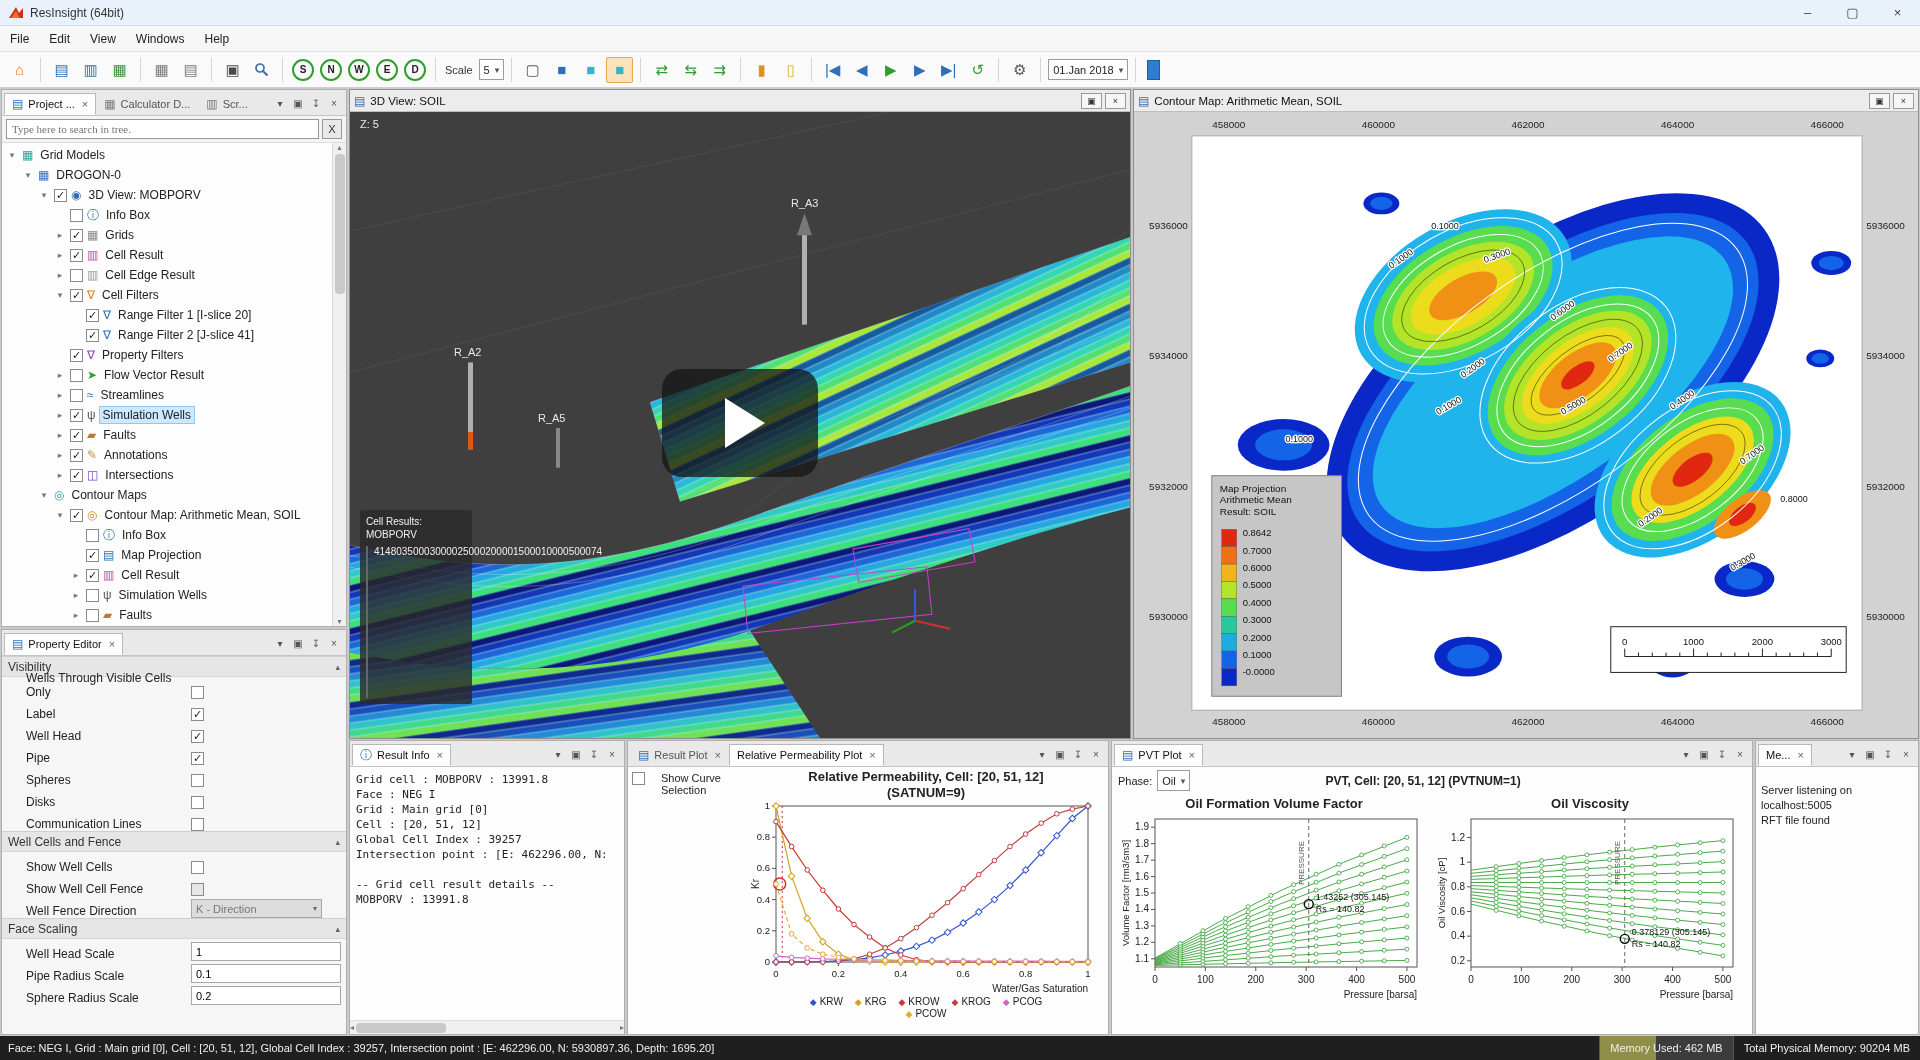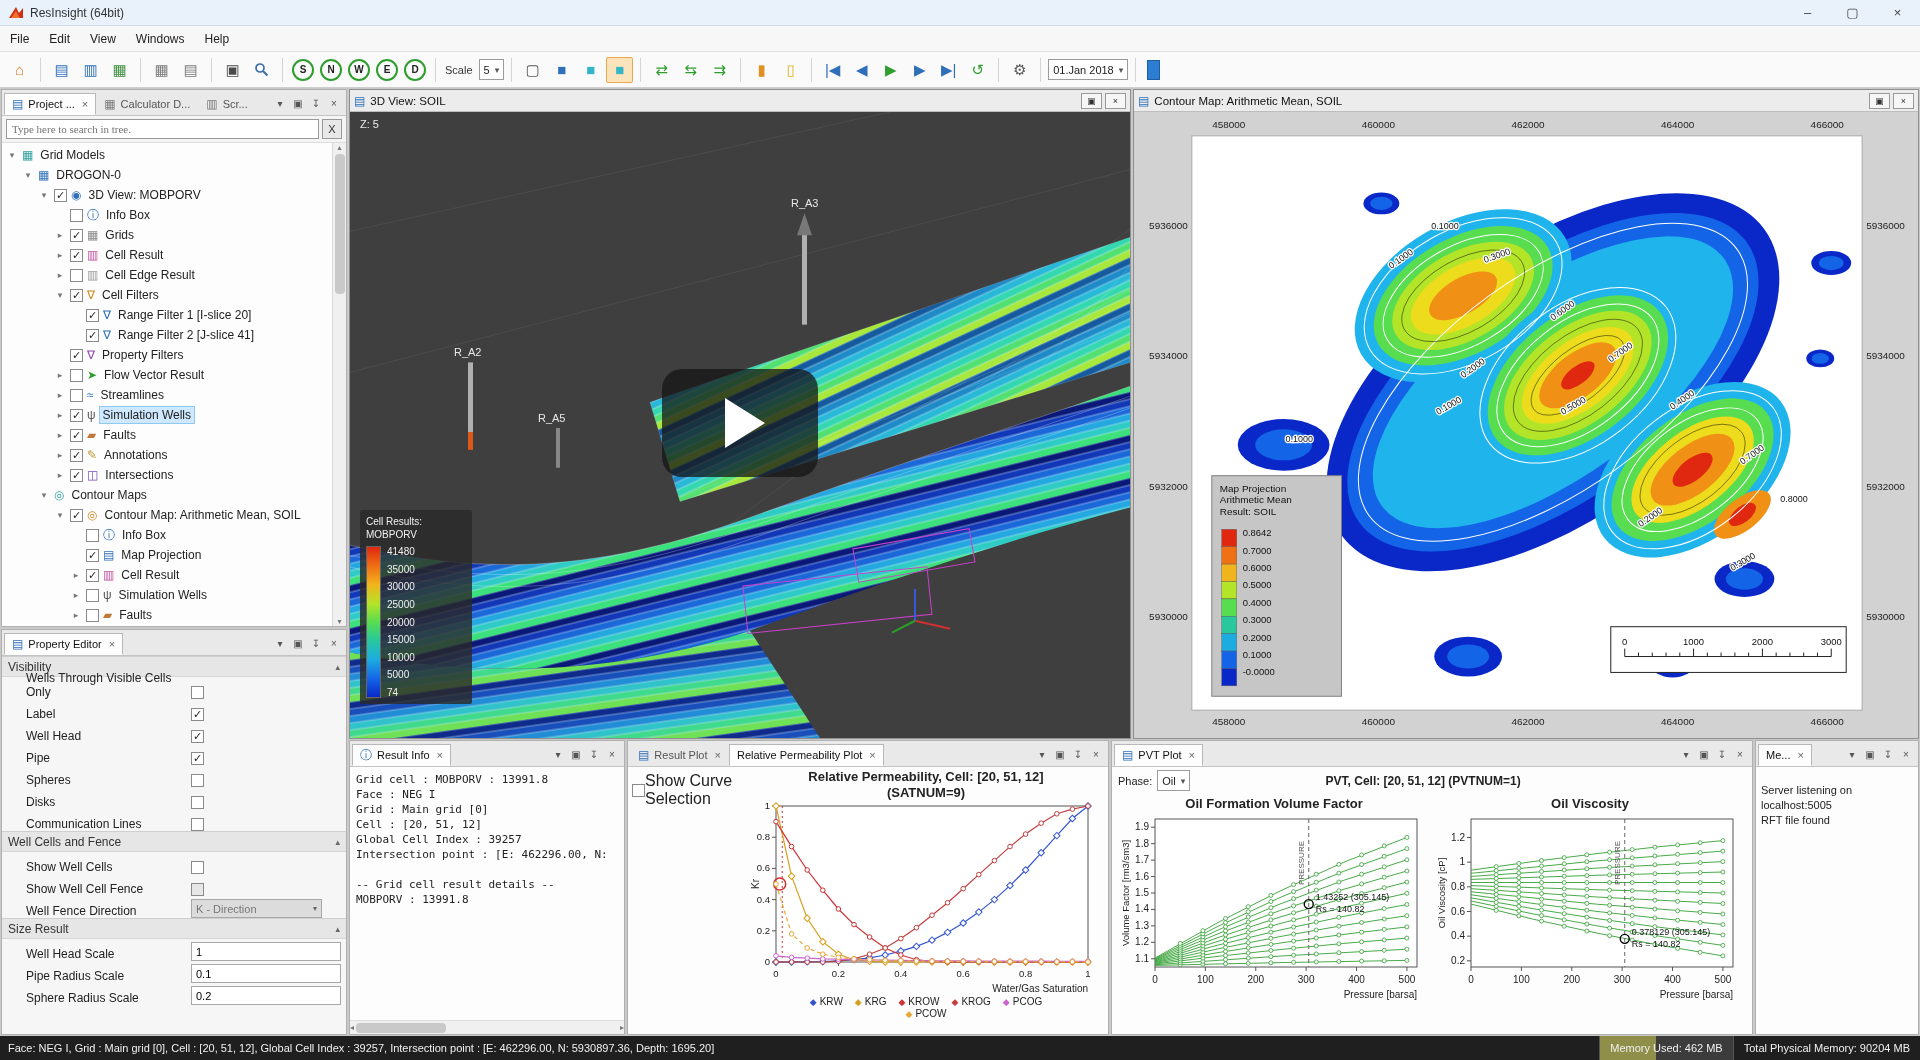--- a/index.html
+++ b/index.html
@@ -92,30 +92,30 @@
   #body3d { background:#3f3f3f; }
   #bodycontour { background:#d2d2d2; }
   .mdi-body svg { display:block; width:100%; height:100%; }
 
   
   .z-label { position:absolute; top:6px; left:10px; color:#e8e8e8; font-size:11px; }
   .lg3d { position:absolute; left:10px; bottom:34px; width:112px; background:rgba(42,42,42,0.82); color:#f0f0f0; font-size:10px; padding:6px; border-radius:2px; }
   .lg3d-title { line-height:1.25; margin-bottom:5px; }
   .lg3d-row { display:flex; gap:6px; }
   .lg3d-bar { width:15px; height:152px; background:linear-gradient(to bottom,#e02810,#f07014 13%,#f0b41c 25%,#b4e428 38%,#58dc50 50%,#28c89c 62%,#1cace0 75%,#1464e8 88%,#0a28c8); border:1px solid #666; }
-  .lg3d-vals { display:flex; flex-direction:column; justify-content:space-between; height:152px; }
+  .lg3d-vals { display:flex; justify-content:space-between; height:152px; }
   .play-btn { position:absolute; left:calc(50% - 78px); top:calc(50% - 56px); width:156px; height:108px; background:rgba(22,22,22,0.75); border-radius:20px; display:flex; align-items:center; justify-content:center; }
   .play-tri { width:0; height:0; border-left:40px solid #fff; border-top:25px solid transparent; border-bottom:25px solid transparent; margin-left:10px; }
 
   
   .ri-pre { flex:1; font-family:"DejaVu Sans Mono", monospace; font-size:11px; line-height:15px; padding:5px 6px; color:#222; white-space:pre; overflow:hidden; background:#fdfdfd; }
   .relperm-content { flex:1; display:flex; min-height:0; background:#fdf dfd; }
   .relperm-content { background:#fdfdfd; }
   .rp-left { width:116px; padding:5px 4px; flex:none; }
-  .rp-check { display:flex; align-items:center; gap:0; font-size:16px; }
+  .rp-check { display:flex; align-items:flex-start; gap:16px; font-size:11px; }
   .rp-plotcol { flex:1; display:flex; flex-direction:column; align-items:center; min-width:0; }
   .rp-title { font-size:13px; font-weight:bold; text-align:center; max-width:260px; line-height:1.2; margin-top:2px; }
   .rp-legend { font-size:10px; display:flex; flex-direction:column; align-items:center; gap:1px; }
   .rp-legend-row { display:flex; gap:12px; }
   .rp-leg-item { display:flex; align-items:center; gap:3px; }
   .lg-glyph { font-size:9px; }
   .pvt-content { flex:1; display:flex; flex-direction:column; background:#fdfdfd; min-height:0; }
   .pvt-phase-row { display:flex; align-items:center; gap:5px; padding:3px 6px; font-size:11px; }
   .pvt-main-title { text-align:center; font-size:12px; font-weight:bold; }
   .pvt-plots { flex:1; display:flex; justify-content:space-around; padding:0 4px; }
@@ -457,21 +457,21 @@
               <span class="cb disabled"></span>
             </div>
             <div class="prop-row">
               <span class="prop-label">Well Fence Direction</span>
               <div class="pe-combo disabled">
                 <span>K - Direction</span>
                 <span class="arrow">▾</span>
               </div>
             </div>
             <div class="prop-header">
-              <span>Size Result</span>
+              <span>Face Scaling</span>
               <span class="collapse">▴</span>
             </div>
             <div class="prop-row">
               <span class="prop-label">Well Head Scale</span>
               <input class="pe-input" value="1" style="">
             </div>
             <div class="prop-row">
               <span class="prop-label">Pipe Radius Scale</span>
               <input class="pe-input" value="0.1" style="">
             </div>

